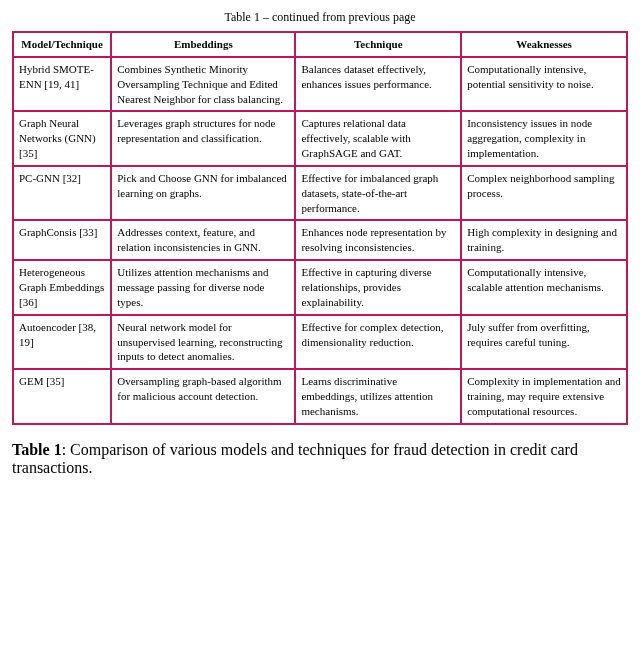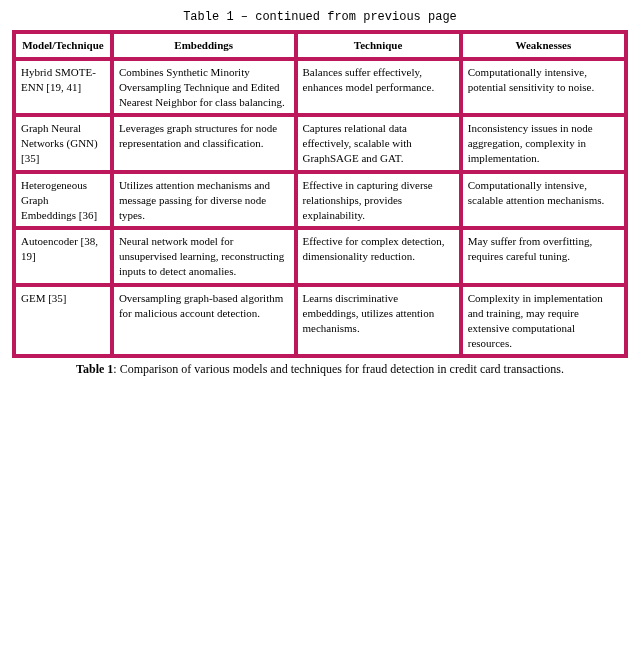--- a/index.html
+++ b/index.html
@@ -12,48 +12,47 @@
       flex-direction: column;
       align-items: center;
       padding: 10px 12px;
       width: 640px;
     }
     .page-title {
       font-size: 12px;
       text-align: center;
       margin-bottom: 6px;
       font-weight: normal;
-      font-family: Liberation Mono, monospace;
     }
     table {
       border-collapse: collapse;
       width: 100%;
       table-layout: fixed;
     }
     th, td {
-      border: 4px solid #be185d;
+      border: 2px solid #be185d;
       padding: 4px 5px;
       vertical-align: top;
       text-align: left;
       font-size: 11px;
       line-height: 1.35;
     }
     th {
       text-align: center;
       font-weight: bold;
       font-size: 11px;
     }
     col.col1 { width: 16%; }
     col.col2 { width: 30%; }
     col.col3 { width: 27%; }
     col.col4 { width: 27%; }
     .caption {
-      font-size: 12px;
-      margin-top: 4px;
-      text-align: center;
+      font-size: 16px;
+      margin-top: 16px;
+      text-align: left;
       width: 100%;
     }
     .caption strong {
       font-weight: bold;
     }
   </style>
 </head>
 <body>
 
 <div class="page-title">Table 1 – continued from previous page</div>
@@ -70,40 +69,52 @@
       <th>Model/Technique</th>
       <th>Embeddings</th>
       <th>Technique</th>
       <th>Weaknesses</th>
     </tr>
   </thead>
   <tbody id="table-body">
   <tr>
         <td>Hybrid SMOTE-ENN [19, 41]</td>
         <td>Combines Synthetic Minority Oversampling Technique and Edited Nearest Neighbor for class balancing.</td>
-        <td>Balances suffer effectively, enhances model performance.</td>
+        <td>Balances dataset effectively, enhances issues performance.</td>
         <td>Computationally intensive, potential sensitivity to noise.</td>
       </tr>
       <tr>
         <td>Graph Neural Networks (GNN) [35]</td>
         <td>Leverages graph structures for node representation and classification.</td>
         <td>Captures relational data effectively, scalable with GraphSAGE and GAT.</td>
         <td>Inconsistency issues in node aggregation, complexity in implementation.</td>
+      </tr>
+      <tr>
+        <td>PC-GNN [32]</td>
+        <td>Pick and Choose GNN for imbalanced learning on graphs.</td>
+        <td>Effective for imbalanced graph datasets, state-of-the-art performance.</td>
+        <td>Complex neighborhood sampling process.</td>
+      </tr>
+      <tr>
+        <td>GraphConsis [33]</td>
+        <td>Addresses context, feature, and relation inconsistencies in GNN.</td>
+        <td>Enhances node representation by resolving inconsistencies.</td>
+        <td>High complexity in designing and training.</td>
       </tr>
       <tr>
         <td>Heterogeneous Graph Embeddings [36]</td>
         <td>Utilizes attention mechanisms and message passing for diverse node types.</td>
         <td>Effective in capturing diverse relationships, provides explainability.</td>
         <td>Computationally intensive, scalable attention mechanisms.</td>
       </tr>
       <tr>
         <td>Autoencoder [38, 19]</td>
         <td>Neural network model for unsupervised learning, reconstructing inputs to detect anomalies.</td>
         <td>Effective for complex detection, dimensionality reduction.</td>
-        <td>May suffer from overfitting, requires careful tuning.</td>
+        <td>July suffer from overfitting, requires careful tuning.</td>
       </tr>
       <tr>
         <td>GEM [35]</td>
         <td>Oversampling graph-based algorithm for malicious account detection.</td>
         <td>Learns discriminative embeddings, utilizes attention mechanisms.</td>
         <td>Complexity in implementation and training, may require extensive computational resources.</td>
       </tr>
     </tbody>
 </table>
 

